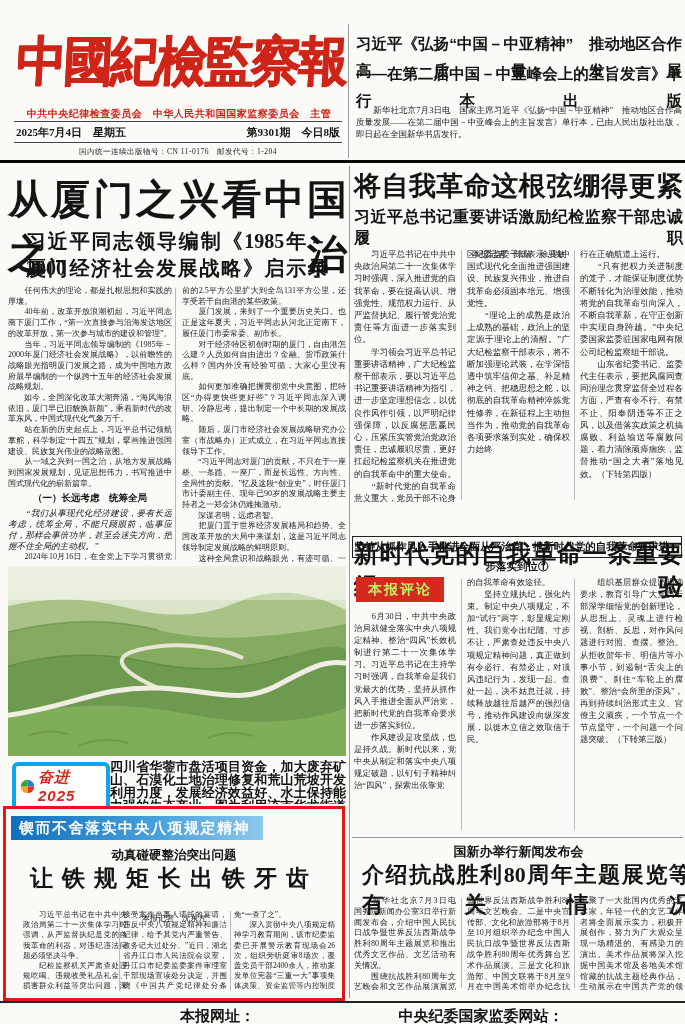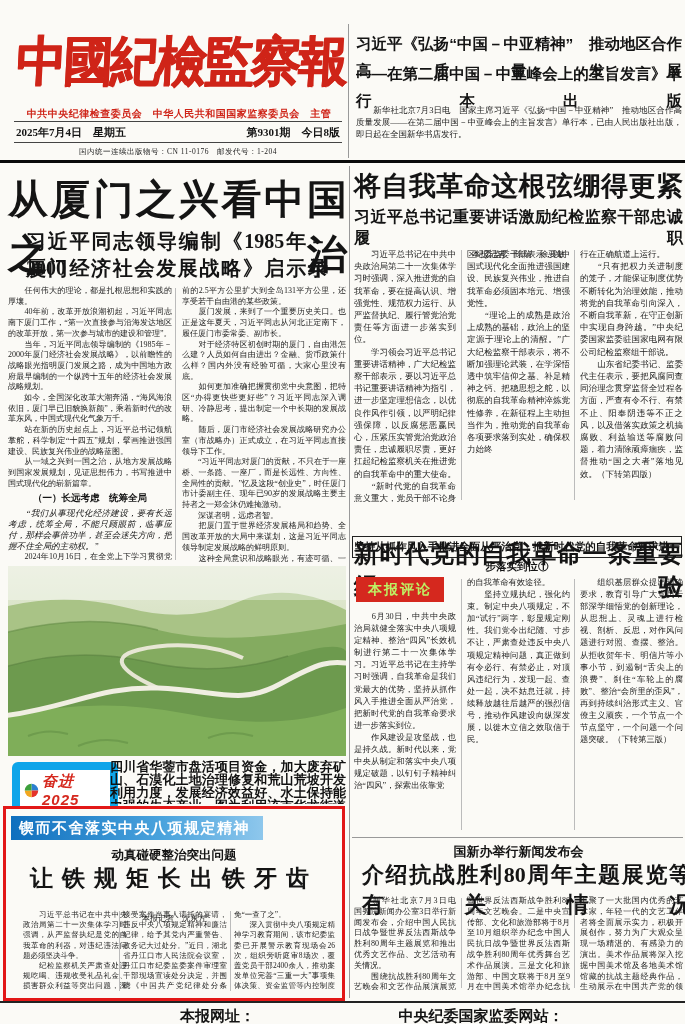--- a/index.html
+++ b/index.html
@@ -27,21 +27,21 @@
   .sechead{font-weight:bold;text-align:center;font-size:9.5px;margin:3px 0;}
   .quote{font-style:italic;font-size:8.6px;line-height:11px;text-align:justify;white-space:pre-line;}
   .eyebrow{border:1.5px solid #222;text-align:center;font-weight:bold;font-size:10.5px;line-height:20px;}
   .h-comm{font-size:24.5px;font-weight:900;}
   .tagbox{background:#d5281e;color:#bef264;font-weight:bold;font-size:14px;letter-spacing:2px;text-align:center;line-height:25px;}
   .kicker{text-align:center;font-weight:bold;font-size:13px;}
   .h-exh{font-size:22px;font-weight:900;}
   
   .caption{font-size:13px;line-height:13px;text-align:justify;color:#111;font-weight:bold;}
   .credit{padding-left:10px;white-space:nowrap;}
-  .badge{border:8px solid #0ea5e9;border-radius:6px;background:#fff;overflow:hidden;}
+  .badge{border:4px solid #0ea5e9;border-radius:6px;background:#fff;overflow:hidden;}
   .badge-top{display:flex;align-items:center;gap:3px;padding:2px 4px 0 4px;}
   .badge-title{color:#d5281e;font-weight:900;font-style:italic;font-size:15px;font-family:"Liberation Sans",sans-serif;letter-spacing:1px;}
   .badge-mail{color:#d5281e;font-size:6.5px;text-align:center;border-top:1px solid #f3b9bd;margin-top:2px;padding:1px 0;}
   
   .redbox{border:3px solid #e21717;background:#fbfaf6;}
   .banner{background:linear-gradient(90deg,#0f6fbe,#4aa3dd 60%,#8ec7ec);color:#fff;font-weight:bold;font-size:15px;letter-spacing:1.5px;line-height:24px;padding-left:8px;font-family:"Liberation Sans",sans-serif;}
   .kicker2{text-align:center;font-weight:bold;font-size:12.5px;font-family:Liberation Mono, monospace;}
   .h-iron{text-align:center;font-size:23px;font-weight:900;letter-spacing:9px;}
   .footer{display:flex;justify-content:flex-end;gap:20px;font-size:15px;font-weight:bold;}
   .s85{font-size:8.5px;line-height:12.2px;}

